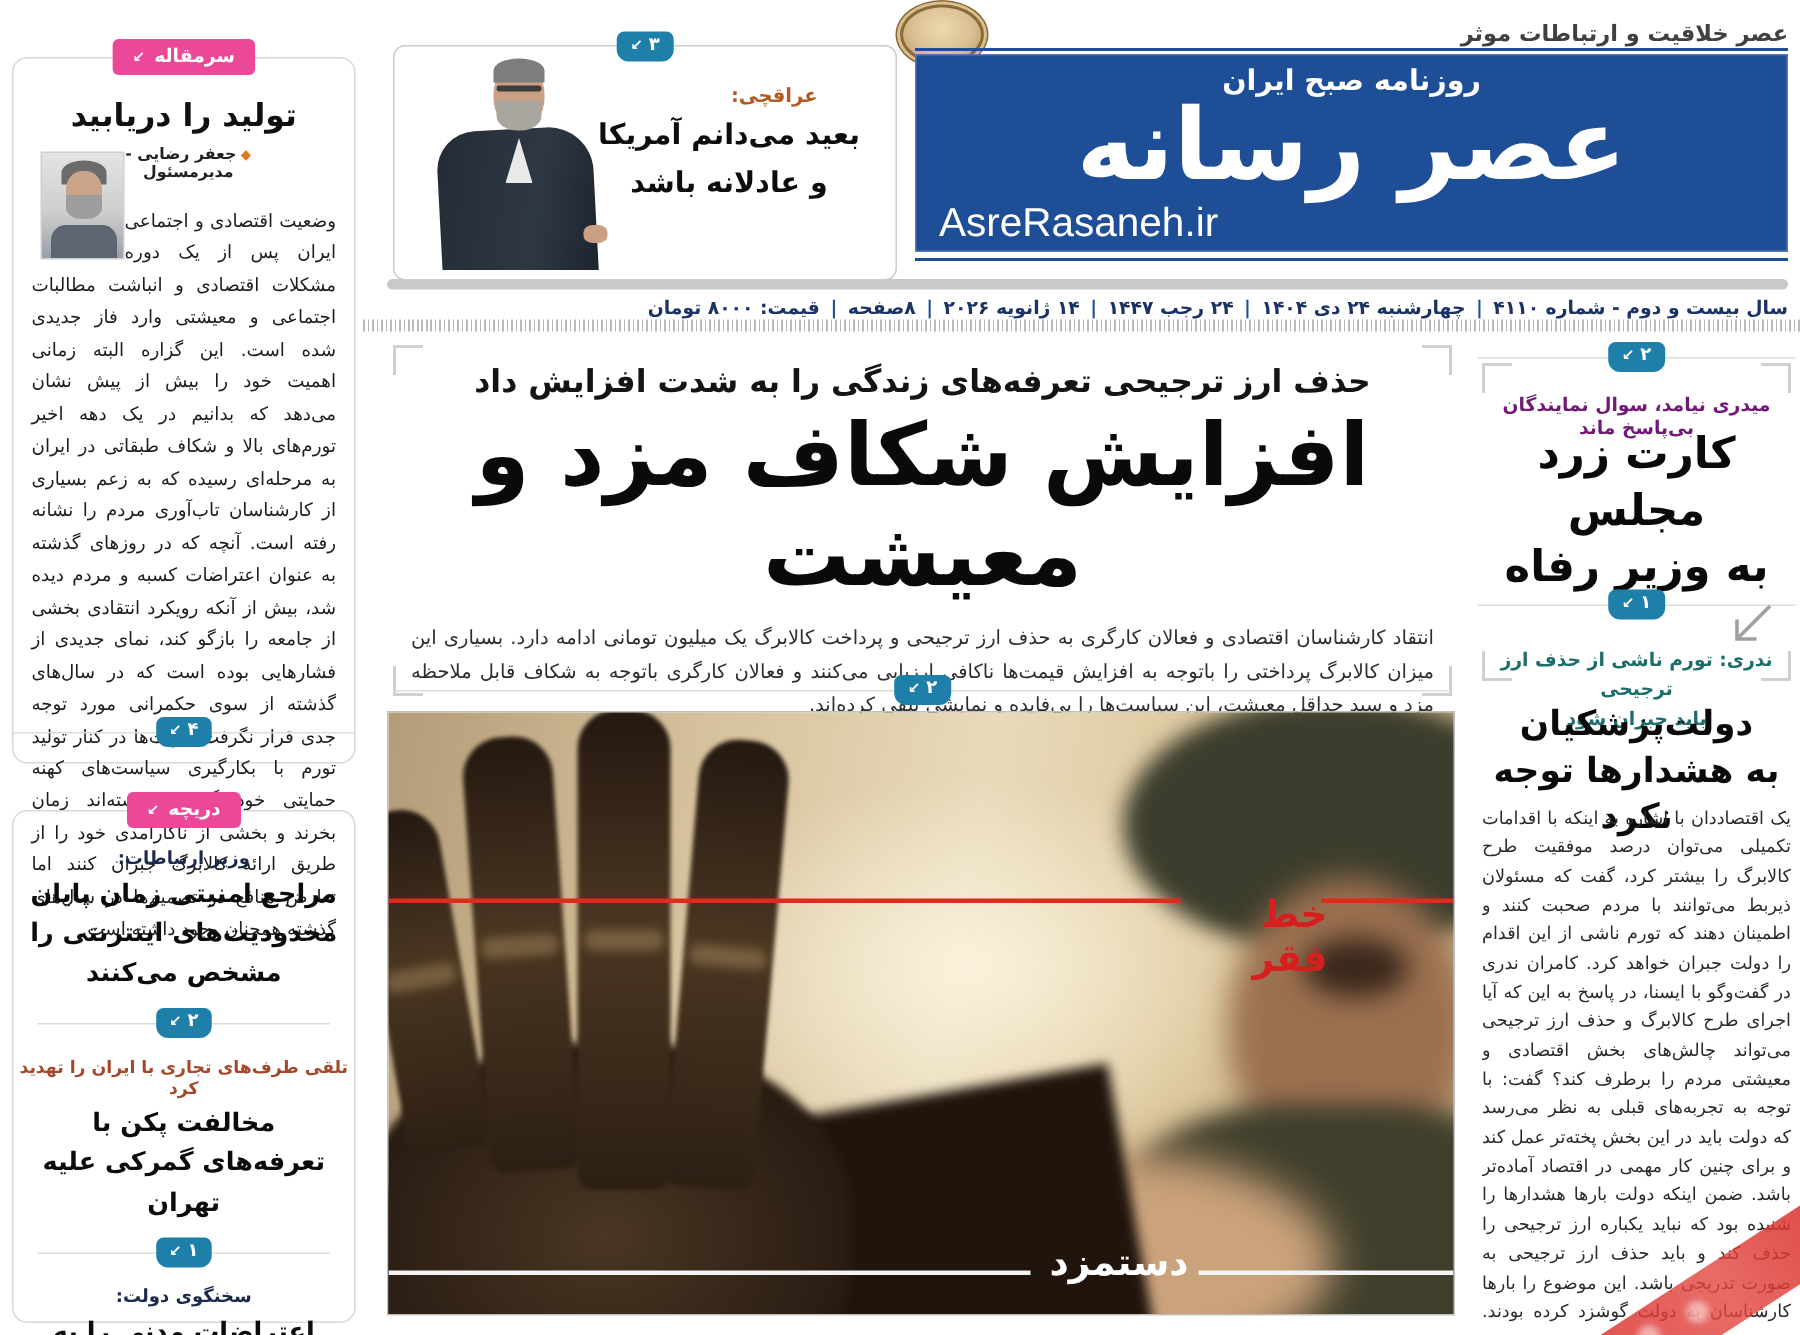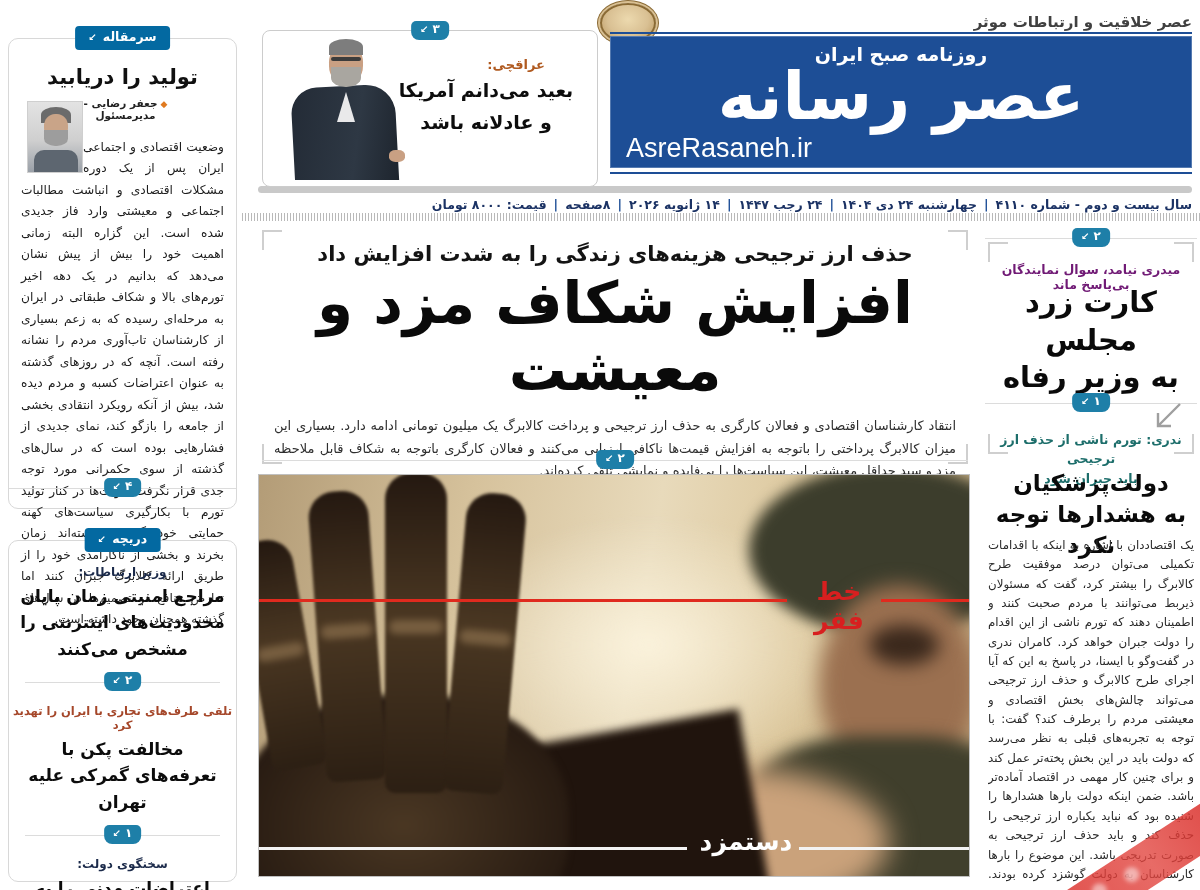--- a/index.html
+++ b/index.html
@@ -6,21 +6,21 @@
   html,body { background:#e8e8e8; }
   body { font-family:"DejaVu Sans", sans-serif; }
   #page { position:relative; width:1200px; height:890px; background:#ffffff; direction:rtl; overflow:hidden; margin:0 auto; }
 
   
   .badge-row { position:absolute; height:20px; }
   .badge-row::before { content:""; position:absolute; left:0; right:0; top:10px; height:1px; background:#dcdcdc; }
   .badge { position:absolute; left:50%; top:0; transform:translateX(-50%); background:#1e7fa8; color:#fff;
            font-size:12px; font-weight:bold; padding:1px 9px 4px; border-radius:5px 5px 8px 8px; line-height:1.2; white-space:nowrap; }
   .badge::after { content:"↙"; font-size:10px; margin-inline-start:4px; }
-  .tab { position:absolute; top:-13px; right:50%; transform:translateX(50%); background:#0369a1; color:#fff;
+  .tab { position:absolute; top:-13px; right:50%; transform:translateX(50%); background:#ec4899; color:#fff;
          font-size:12.5px; font-weight:bold; padding:2px 13px 4px; border-radius:4px; white-space:nowrap; line-height:1.4; }
   .tab::after { content:"↙"; font-size:10px; margin-inline-start:6px; }
   .corner { position:absolute; width:20px; height:20px; }
   .c-tl { top:0; left:0; border-top:2px solid #cfcfcf; border-left:2px solid #cfcfcf; }
   .c-tr { top:0; right:0; border-top:2px solid #cfcfcf; border-right:2px solid #cfcfcf; }
   .c-bl { bottom:0; left:0; border-bottom:2px solid #cfcfcf; border-left:2px solid #cfcfcf; }
   .c-br { bottom:0; right:0; border-bottom:2px solid #cfcfcf; border-right:2px solid #cfcfcf; }
 
   
   .ed-box { position:absolute; left:8px; top:38px; width:229px; height:471px; border:1px solid #d8d8d8; border-radius:10px; }
@@ -97,21 +97,21 @@
   .f4 { left:196px; top:18px; width:60px; height:300px; transform:rotate(5deg); }
   .palm { position:absolute; left:-20px; top:220px; width:330px; height:260px; border-radius:45%; background:radial-gradient(ellipse at 45% 35%, #5a452c 0%, #33241503 0%), radial-gradient(ellipse, #4a3723 0%, #241810 80%); filter:blur(3px); }
   .arm { position:absolute; left:-60px; bottom:-70px; width:560px; height:190px; background:#20140d; transform:rotate(-10deg); filter:blur(4px); }
   .forearm-light { position:absolute; left:300px; bottom:-40px; width:330px; height:150px; border-radius:50%; background:#caa27b; filter:blur(14px); }
   .beret { position:absolute; right:-60px; top:-10px; width:280px; height:170px; border-radius:50%; background:#3c3d2c; filter:blur(7px); }
   .face-blur { position:absolute; right:-10px; top:110px; width:160px; height:200px; border-radius:50%; background:#9b7050; filter:blur(10px); }
   .eye-blur { position:absolute; right:30px; top:150px; width:70px; height:40px; border-radius:50%; background:#3a281c; filter:blur(9px); }
   .shoulder { position:absolute; right:-70px; bottom:-60px; width:300px; height:200px; border-radius:40%; background:#403f2c; filter:blur(8px); }
   .red-line-r { position:absolute; top:124px; right:0; width:88px; height:3px; background:#e02a1e; }
   .red-line-l { position:absolute; top:124px; left:0; width:528px; height:3px; background:#e02a1e; }
-  .poverty-label { position:absolute; top:102px; left:534px; width:92px; text-align:center; color:#d81f1f; font-size:25px; font-weight:900; }
+  .poverty-label { position:absolute; top:120px; left:534px; width:92px; text-align:right; color:#d81f1f; font-size:25px; font-weight:900; }
   .white-line-r { position:absolute; top:372px; right:0; width:170px; height:3px; background:#f3f3f3; }
   .white-line-l { position:absolute; top:372px; left:0; width:428px; height:3px; background:#f3f3f3; }
   .wage-label { position:absolute; top:352px; left:432px; width:110px; text-align:center; color:#ffffff; font-size:25px; font-weight:900; }
 
   
   .rc-top-badge { left:985px; top:228px; width:212px; }
   .rc-box { position:absolute; left:988px; top:242px; width:206px; height:212px; }
   .rc-kicker { position:absolute; left:985px; top:262px; width:212px; text-align:center; font-size:12.5px; font-weight:bold; color:#701a75; }
   .rc-headline { position:absolute; left:985px; top:284px; width:212px; text-align:center; font-size:29px; font-weight:900; color:#0a0a0a; line-height:1.3; }
   .rc-mid-badge { left:985px; top:393px; width:212px; }
@@ -214,21 +214,21 @@
       <div class="d-headline">اعتراضات مدنی را به انحراف کشیدند</div>
 
     </div>
   </div>
 
   <div class="lead-box">
     <span class="corner c-tl"></span>
     <span class="corner c-tr"></span>
     <span class="corner c-bl"></span>
     <span class="corner c-br"></span>
-    <div class="lead-kicker">حذف ارز ترجیحی هزینه‌های زندگی را به شدت افزایش داد</div>
+    <div class="lead-kicker">حذف ارز ترجیحی تعرفه‌های زندگی را به شدت افزایش داد</div>
     <div class="lead-headline">افزایش شکاف مزد و معیشت</div>
     <div class="lead-lede">انتقاد کارشناسان اقتصادی و فعالان کارگری به حذف ارز ترجیحی و پرداخت کالابرگ یک میلیون تومانی ادامه دارد. بسیاری این میزان کالابرگ پرداختی را باتوجه به افزایش قیمت‌ها ناکافی ارزیابی می‌کنند و فعالان کارگری باتوجه به شکاف قابل ملاحظه مزد و سبد حداقل معیشت، این سیاست‌ها را بی‌فایده و نمایشی تلقی کرده‌اند.</div>
     <div class="badge-row lead-badge-row">
       <span class="badge">۲</span>
     </div>
   </div>
 
   <div class="photo">
     <div class="glow"></div>
     <div class="beret"></div>

